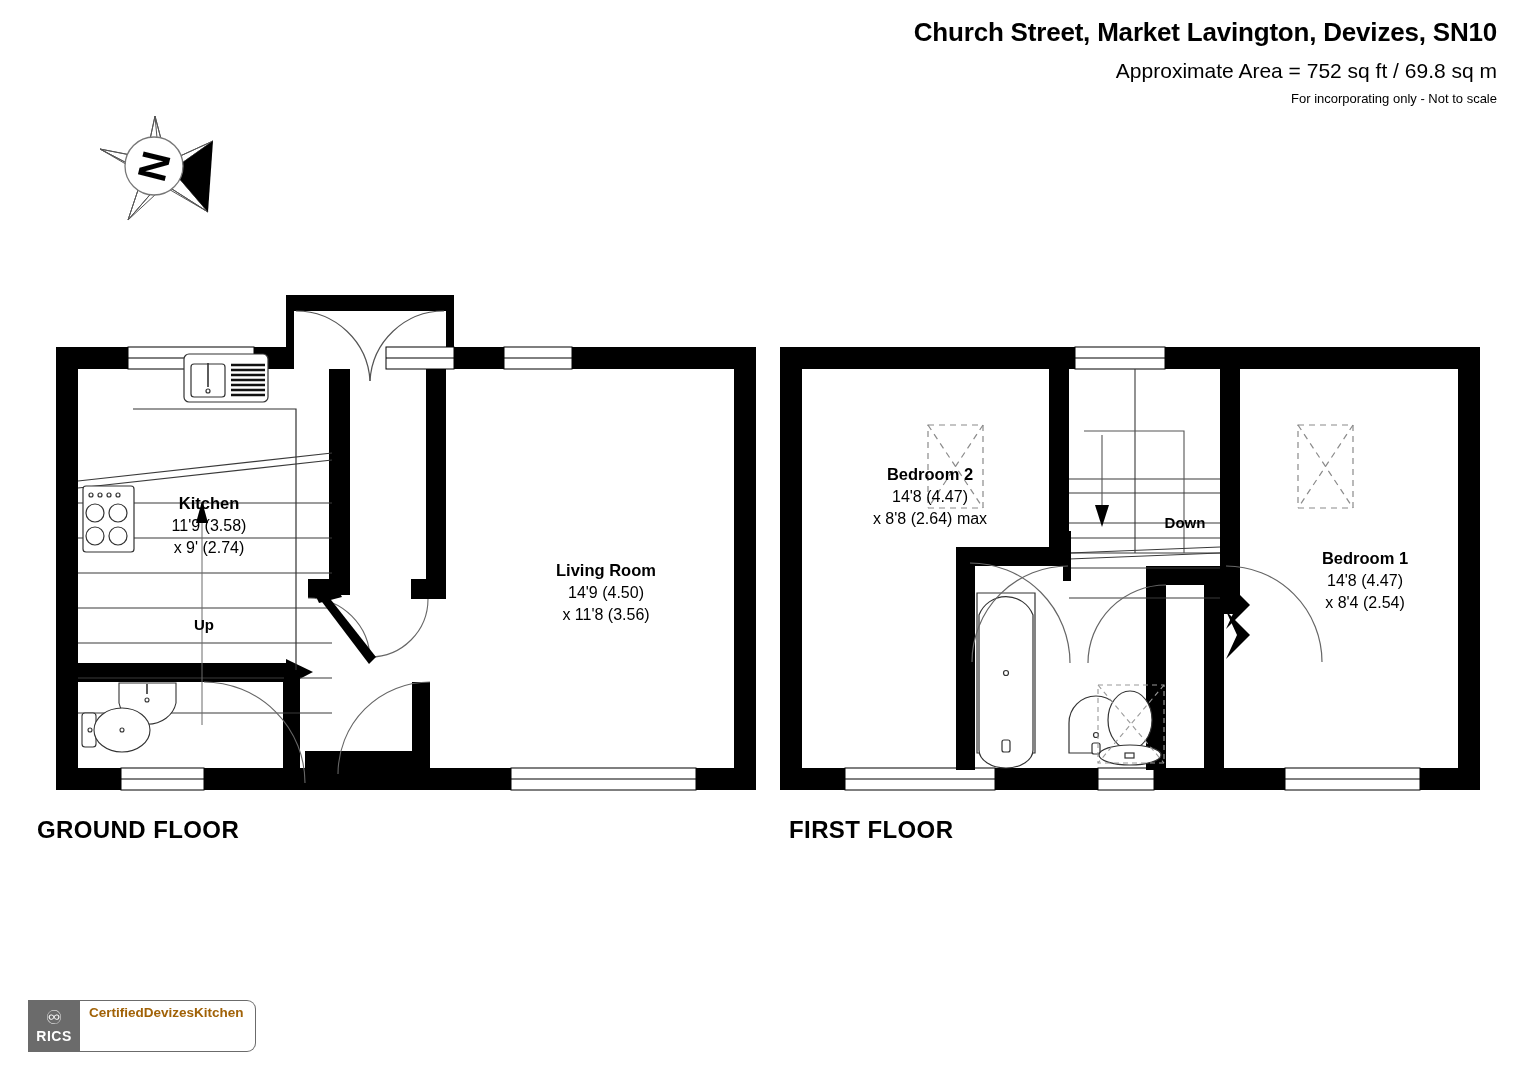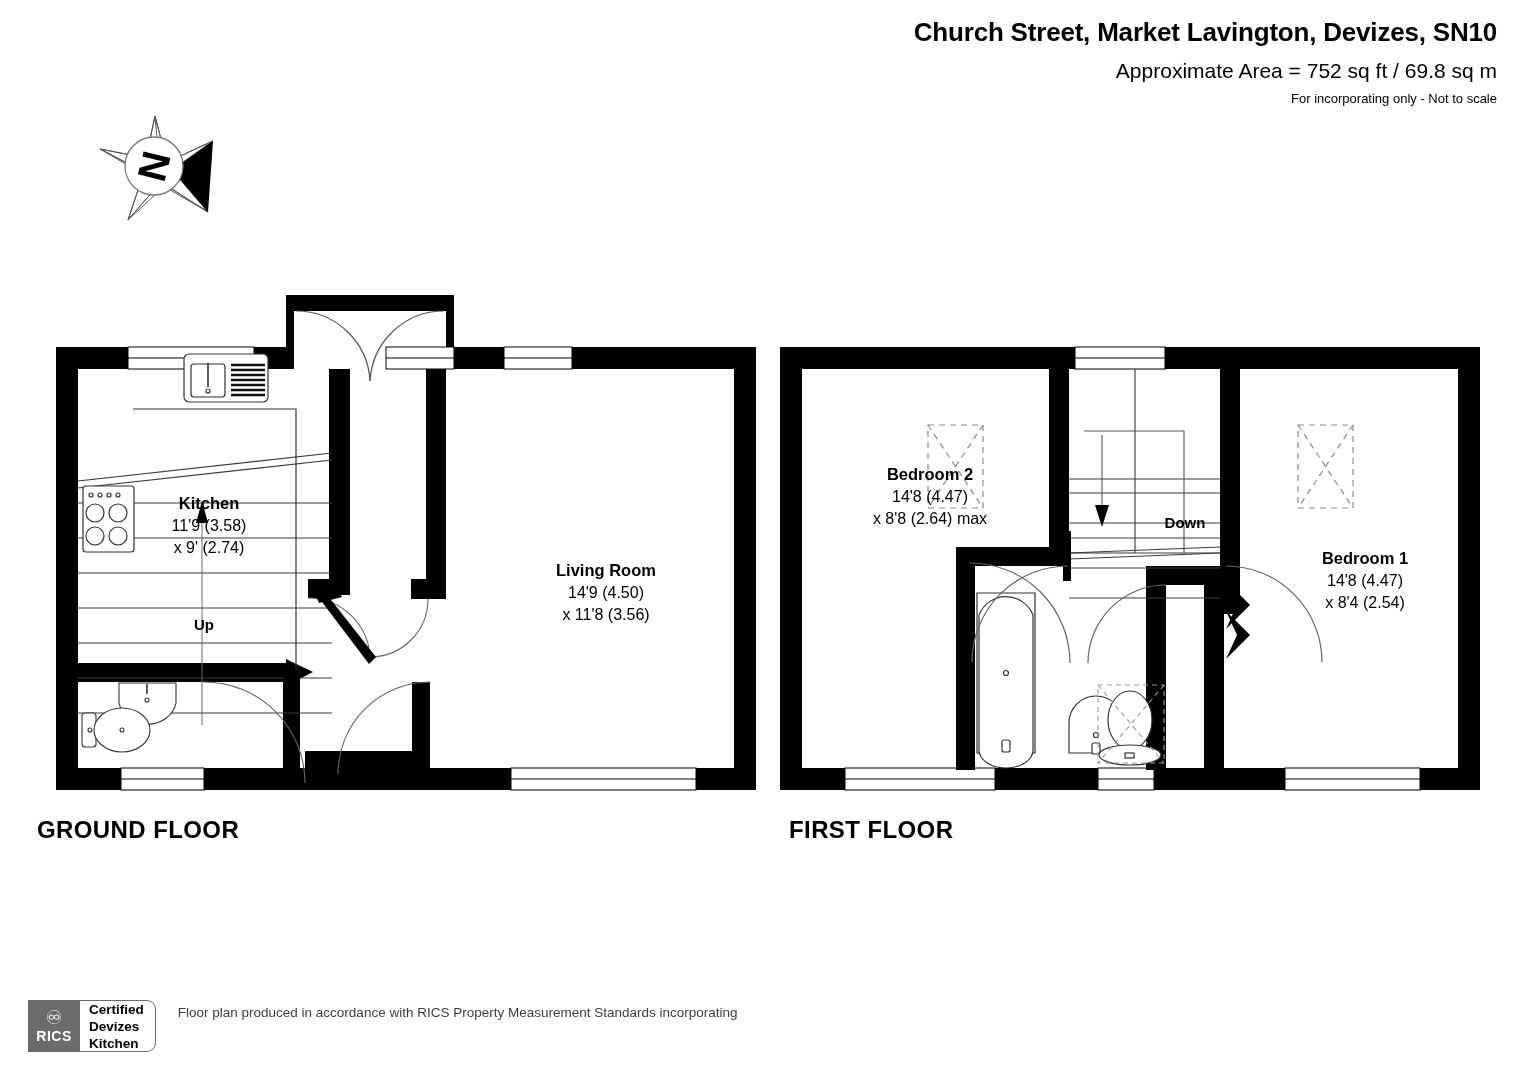--- a/index.html
+++ b/index.html
@@ -26,22 +26,23 @@
   .footer{position:absolute;left:28px;top:1000px;display:flex;align-items:flex-start;}
   .rics-badge{display:flex;align-items:stretch;height:52px;}
   .rics-mark{
     width:52px;height:52px;background:#6b6b6b;display:flex;flex-direction:column;
     align-items:center;justify-content:center;color:#fff;
   }
   .rics-swirl{font-size:19px;line-height:1;margin-bottom:1px;}
   .rics-word{font-size:14px;font-weight:bold;letter-spacing:0.5px;}
   .cert-box{
     border:1.6px solid #6b6b6b;border-left:none;border-radius:0 9px 9px 0;
-    padding:3px 11px 3px 9px;display:flex;flex-direction:column;justify-content:center;
-    color:#000000;
+    padding:3px 11px 3px 9px;display:flex;flex-direction:row;justify-content:center;
+    color:#a16207;
+    text-align:center;
   }
   .cert-box div{font-size:13.5px;font-weight:bold;line-height:1.26;}
   .legal{margin-left:22px;font-size:13.5px;color:#3d3d3d;line-height:1.62;padding-top:2px;}
   .legal .gap{display:inline-block;width:14px;}
 </style>
 </head>
 <body>
 
 <div class="header">
   <div class="title">Church Street, Market Lavington, Devizes, SN10</div>
@@ -345,15 +346,14 @@
       <div class="rics-swirl">♾</div>
       <div class="rics-word">RICS</div>
     </div>
     <div class="cert-box">
       <div>Certified</div>
       <div>Devizes</div>
       <div>Kitchen</div>
     </div>
   </div>
   <div class="legal">
-    <div>Floor plan produced in accordance with RICS Property Measurement Standards incorporating</div>
   </div>
 </div>
 
 </body></html>

